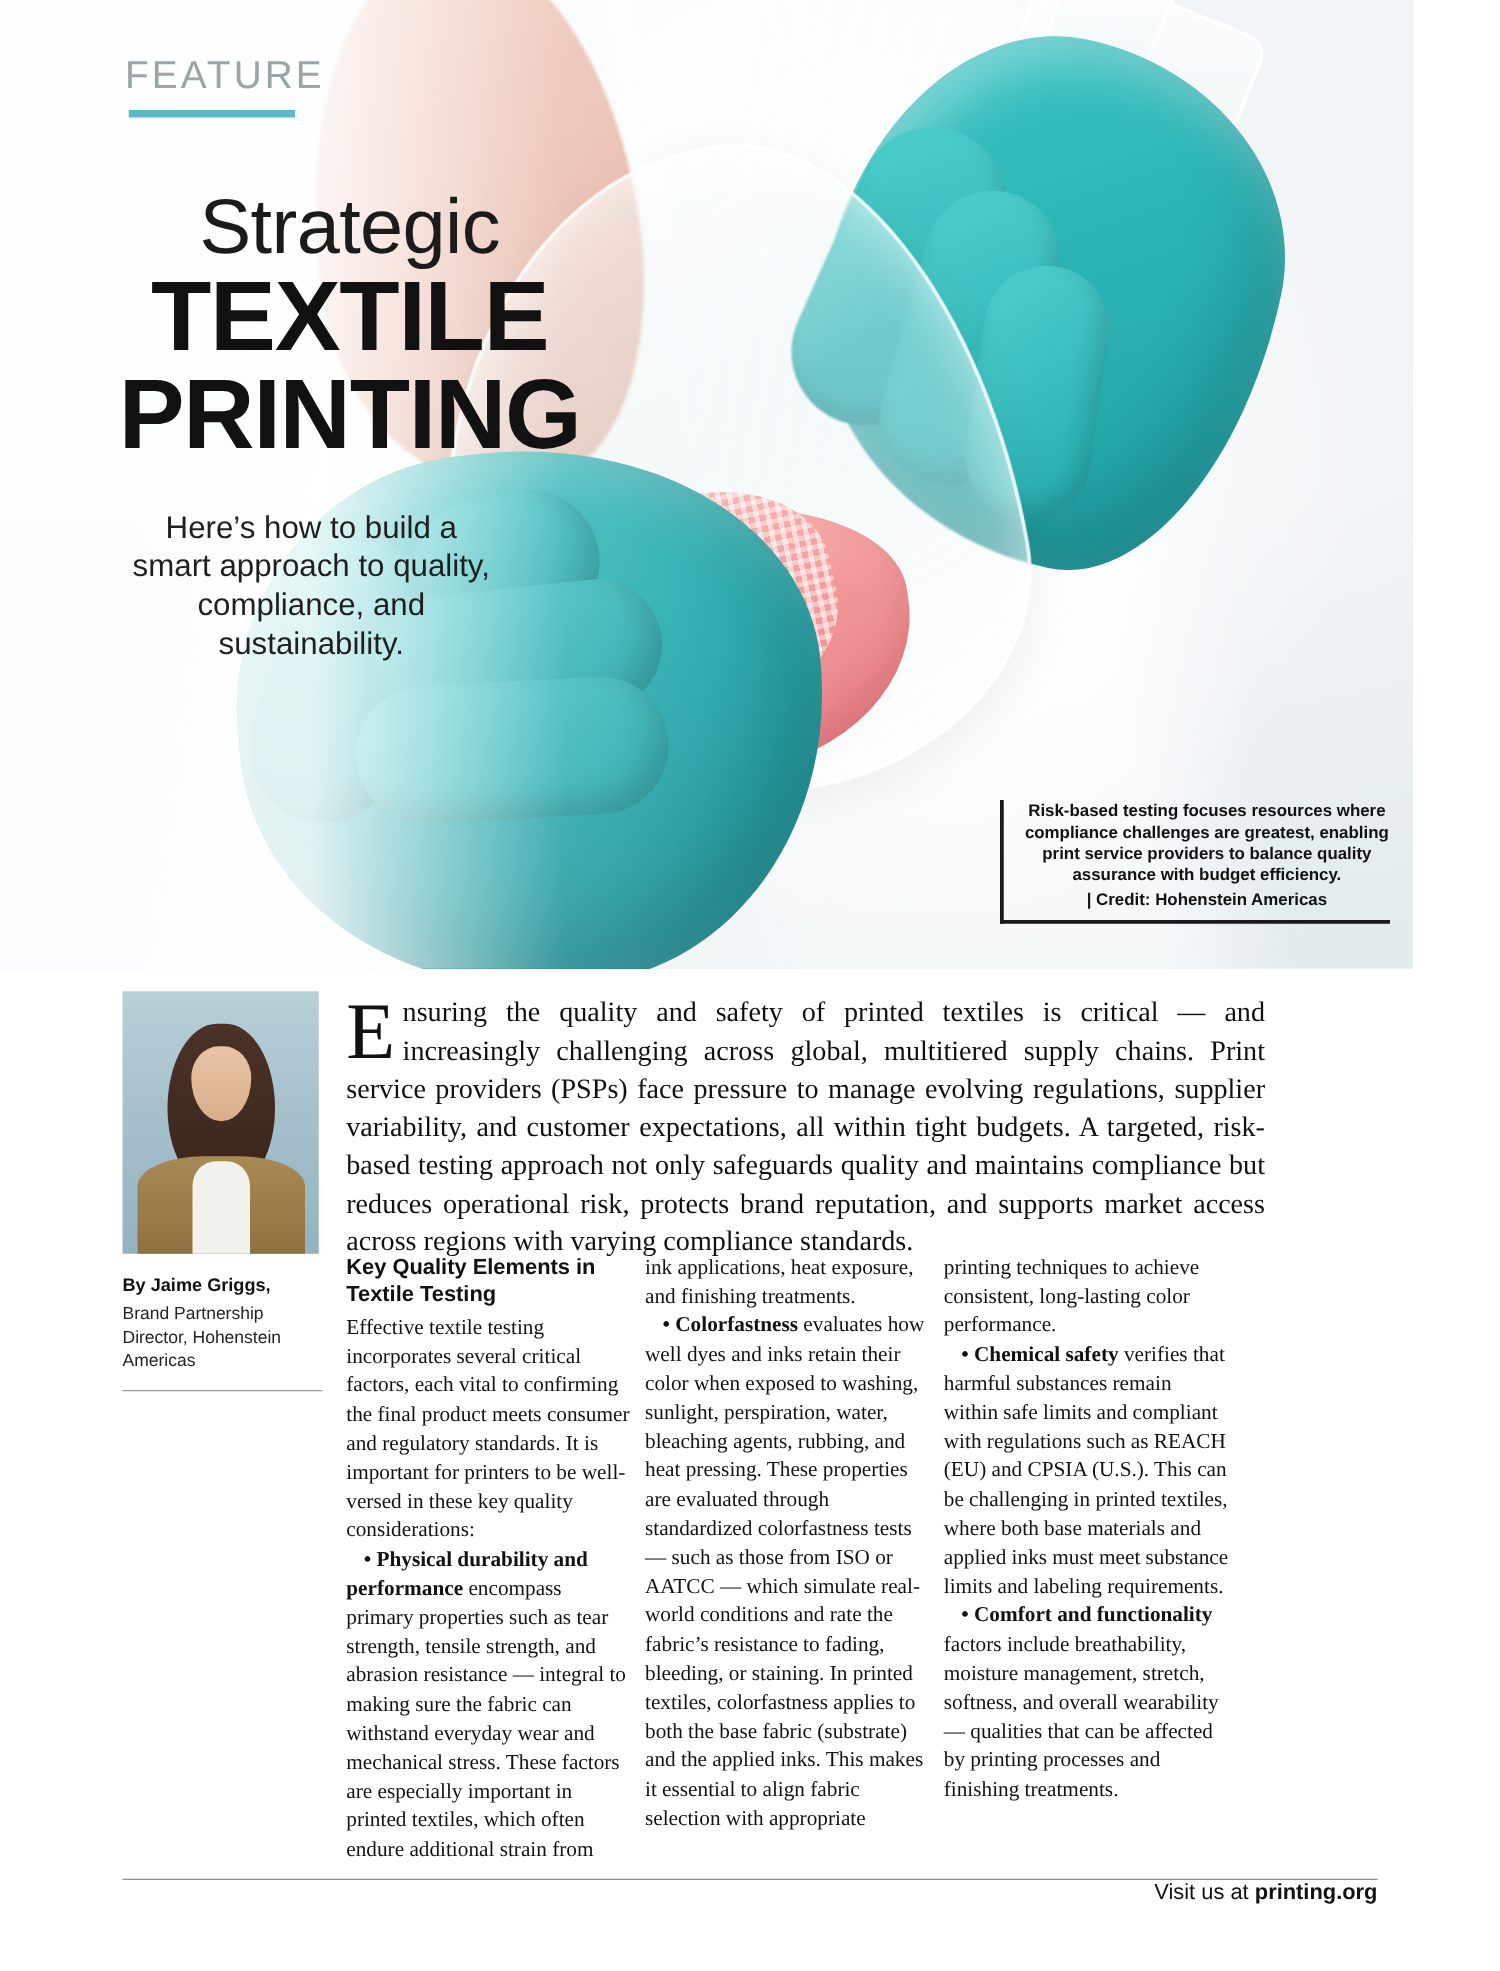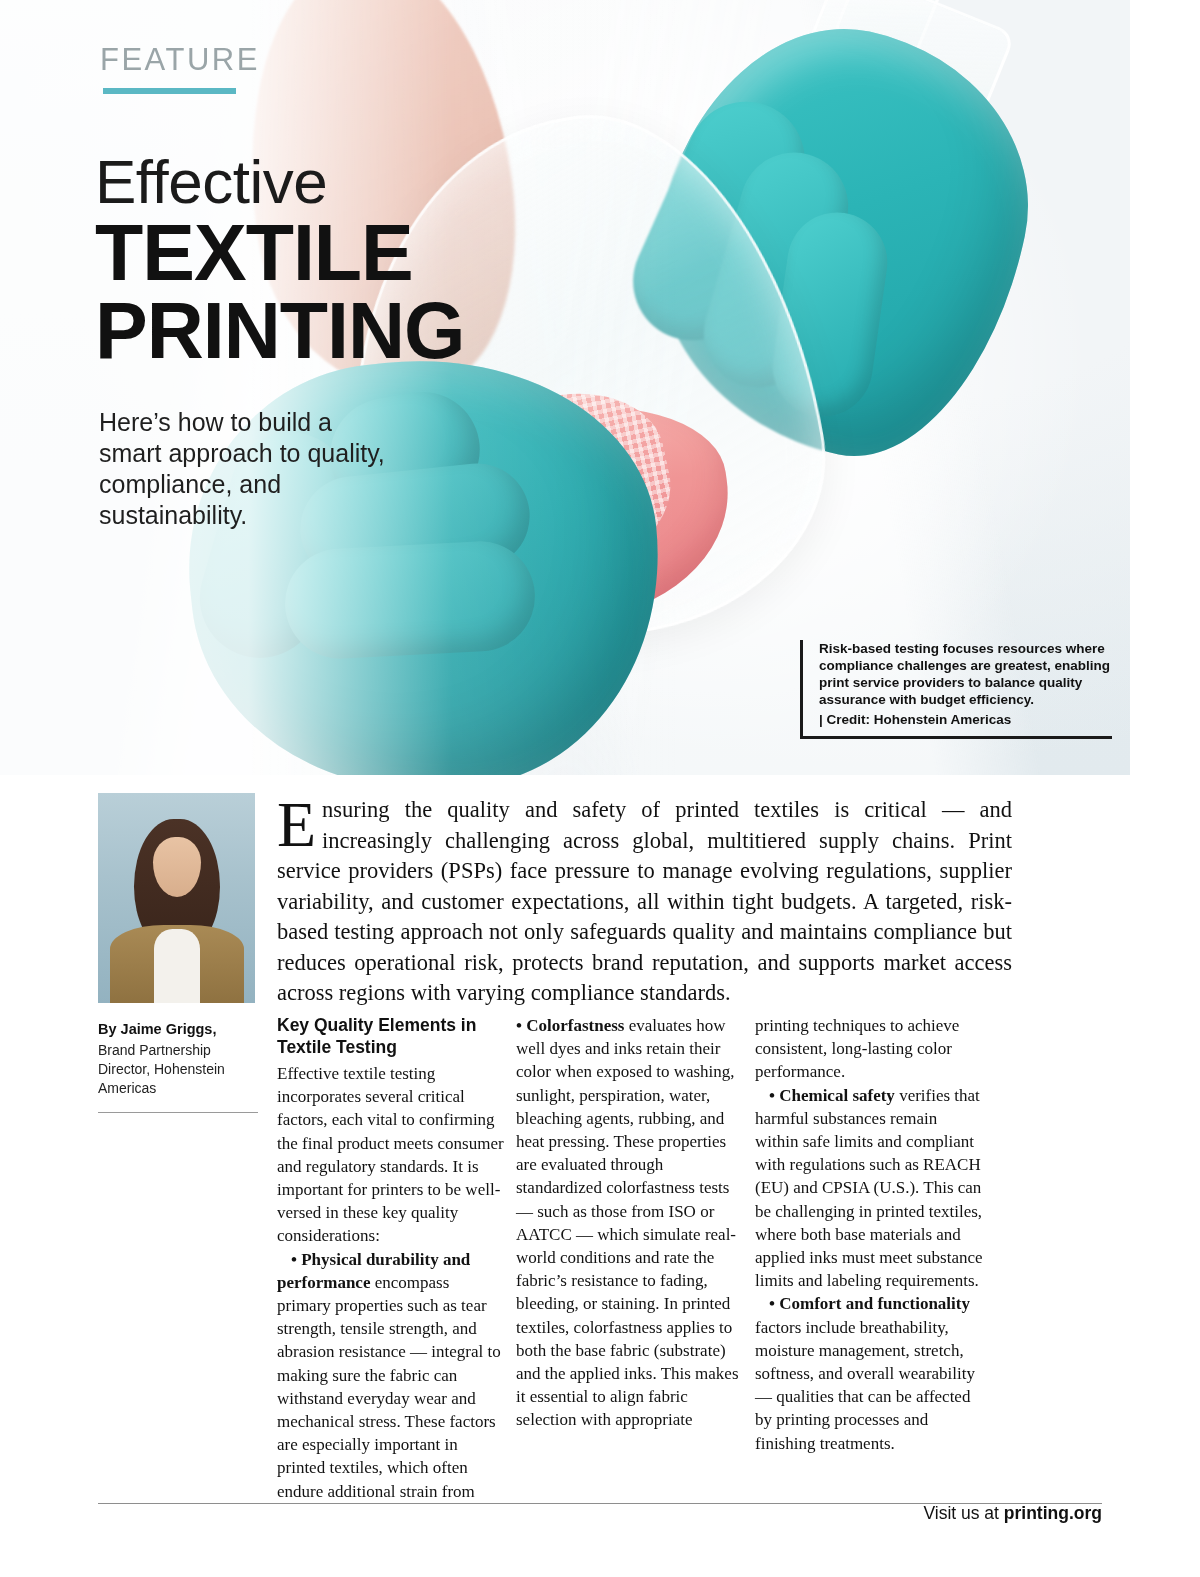--- a/index.html
+++ b/index.html
@@ -13,20 +13,21 @@
     position: relative;
   }
 
   
   .hero {
     position: relative;
     width: 1130px;
     height: 775px;
     overflow: hidden;
     background: #dfe7ea;
+    text-align: center;
   }
   .hero-photo {
     position: absolute;
     inset: 0;
     
     background:
       radial-gradient(circle at 62% 46%, rgba(255,255,255,0.85) 0 16%, rgba(255,255,255,0) 48%),
       radial-gradient(ellipse at 78% 18%, #f2f5f7 0 30%, rgba(242,245,247,0) 70%),
       linear-gradient(180deg, #eef3f5 0%, #e6edf0 40%, #e2eaee 100%);
   }
@@ -294,21 +295,20 @@
     color: #111;
   }
 
   
   .cols {
     position: absolute;
     left: 277px; top: 227px;
     width: 735px;
     display: flex;
     gap: 11px;
-    margin-top: 12px;
   }
   .col { width: 228px; }
   .col-head {
     font-family: "Liberation Sans", sans-serif;
     font-size: 17.5px;
     font-weight: 700;
     line-height: 22px;
     color: #111;
     margin-bottom: 4px;
   }
@@ -367,21 +367,21 @@
     <div class="finger-l1"></div>
     <div class="finger-l2"></div>
     <div class="finger-l3"></div>
     <div class="hero-vignette"></div>
   </div>
 
   <div class="feature-kicker">FEATURE</div>
   <div class="kicker-rule"></div>
 
   <div class="title-block">
-    <div class="t-strategic">Effective</div>
+    <div class="t-strategic">Strategic</div>
     <div class="t-big">TEXTILE</div>
     <div class="t-big">PRINTING</div>
   </div>
 
   <div class="deck">Here’s how to build a smart approach to quality, compliance, and sustainability.</div>
 
   <div class="caption">
     <div class="caption-text">Risk-based testing focuses resources where compliance challenges are greatest, enabling print service providers to balance quality assurance with budget efficiency.</div>
     <div class="caption-credit">| Credit: Hohenstein Americas</div>
   </div>
@@ -407,20 +407,21 @@
 
   <div class="cols">
 
     <div class="col">
       <div class="col-head">Key Quality Elements in Textile Testing</div>
       <p>Effective textile testing incorporates several critical factors, each vital to confirming the final product meets consumer and regulatory standards. It is important for printers to be well-versed in these key quality considerations:</p>
       <p><b>• Physical durability and performance</b><span> encompass primary properties such as tear strength, tensile strength, and abrasion resistance — integral to making sure the fabric can withstand everyday wear and mechanical stress. These factors are especially important in printed textiles, which often endure additional strain from</span></p>
     </div>
 
     <div class="col">
+      <p>ink applications, heat exposure, and finishing treatments.</p>
       <p><b>• Colorfastness</b><span> evaluates how well dyes and inks retain their color when exposed to washing, sunlight, perspiration, water, bleaching agents, rubbing, and heat pressing. These properties are evaluated through standardized colorfastness tests — such as those from ISO or AATCC — which simulate real-world conditions and rate the fabric’s resistance to fading, bleeding, or staining. In printed textiles, colorfastness applies to both the base fabric (substrate) and the applied inks. This makes it essential to align fabric selection with appropriate</span></p>
     </div>
 
     <div class="col">
       <p>printing techniques to achieve consistent, long-lasting color performance.</p>
       <p><b>• Chemical safety</b><span> verifies that harmful substances remain within safe limits and compliant with regulations such as REACH (EU) and CPSIA (U.S.). This can be challenging in printed textiles, where both base materials and applied inks must meet substance limits and labeling requirements.</span></p>
       <p><b>• Comfort and functionality</b><span> factors include breathability, moisture management, stretch, softness, and overall wearability — qualities that can be affected by printing processes and finishing treatments.</span></p>
     </div>
 
   </div>

